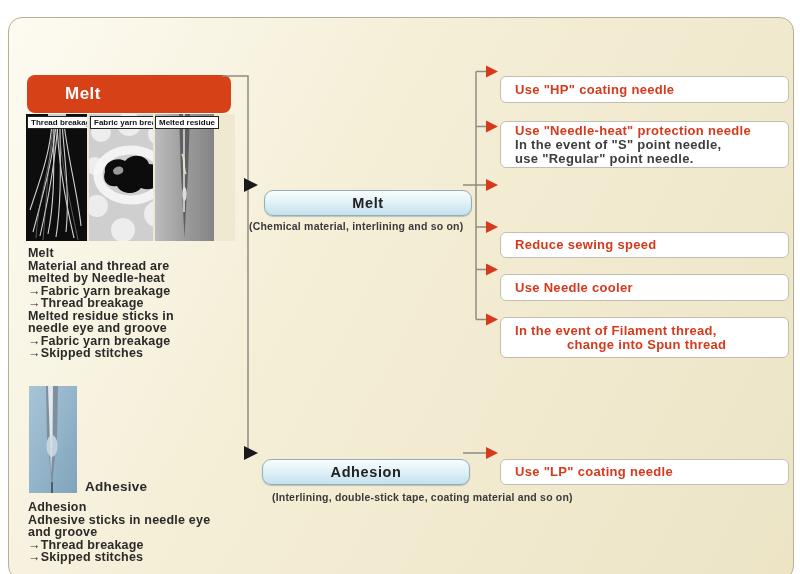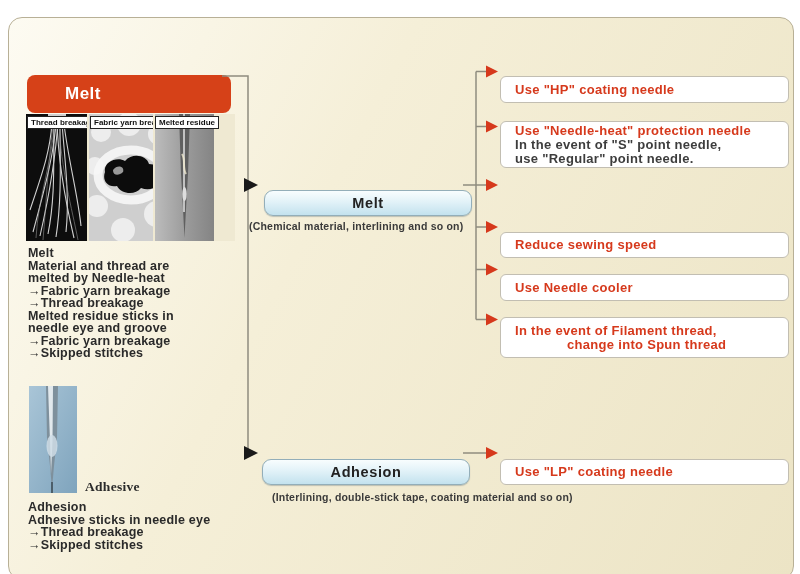--- a/index.html
+++ b/index.html
@@ -20,21 +20,21 @@
   .photo{position:relative;height:100%;overflow:hidden;}
   .photo svg{display:block;}
   .plabel{position:absolute;top:2px;background:#fff;border:1px solid #222;
        color:#111;font-weight:bold;font-size:8px;line-height:9px;
        padding:1px 3px;white-space:nowrap;}
   .desc{position:absolute;left:19px;color:var(--text-dark,#2a2a2a);
        font-weight:bold;font-size:12.5px;line-height:12.5px;letter-spacing:.2px;}
   .desc div{white-space:nowrap;}
   .adhphoto{position:absolute;left:20px;top:368px;width:48px;height:107px;overflow:hidden;}
   .adhlabel{position:absolute;left:76px;top:461px;color:var(--text-dark,#2a2a2a);
-       font-weight:bold;font-size:13.5px;letter-spacing:.3px;font-family:Liberation Serif, serif;}
+       font-weight:bold;font-size:13.5px;letter-spacing:.3px;}
 
   
   .node{position:absolute;width:208px;height:26px;border:1px solid #93aeb9;
        border-radius:9px;box-sizing:border-box;
        background:linear-gradient(#f8fdfe 0%,#e2f2f8 45%,#c3e2ee 100%);
        display:flex;align-items:center;justify-content:center;
        color:#222;font-weight:bold;font-size:14.5px;letter-spacing:.6px;
        box-shadow:0 1px 1px rgba(90,110,120,.35);}
   .ncap{position:absolute;color:#3a3a3a;font-weight:bold;font-size:10.5px;
        letter-spacing:.2px;white-space:nowrap;}
@@ -149,20 +149,21 @@
         <polygon points="19,0 24,0 23.5,55 22,88 21,55" fill="#edf3f6" opacity="0.9"></polygon>
         <ellipse cx="23" cy="60" rx="5.5" ry="11" fill="#cfdde6" opacity="0.85"></ellipse>
         <line x1="23" y1="96" x2="23" y2="107" stroke="#4c5e6a" stroke-width="2"></line>
       </svg>
     </div>
     <div class="adhlabel">Adhesive</div>
 
     <div class="desc" style="top:483px">
       <div>Adhesion</div>
       <div>Adhesive sticks in needle eye</div>
+      <div>and groove</div>
       <div>→Thread breakage</div>
       <div>→Skipped stitches</div>
     </div>
 
     <div class="node" style="left:255px;top:172px">
       <span>Melt</span>
     </div>
     <div class="ncap" style="left:240px;top:202px;width:240px;">(Chemical material, interlining and so on)</div>
 
     <div class="node" style="left:253px;top:441px">

